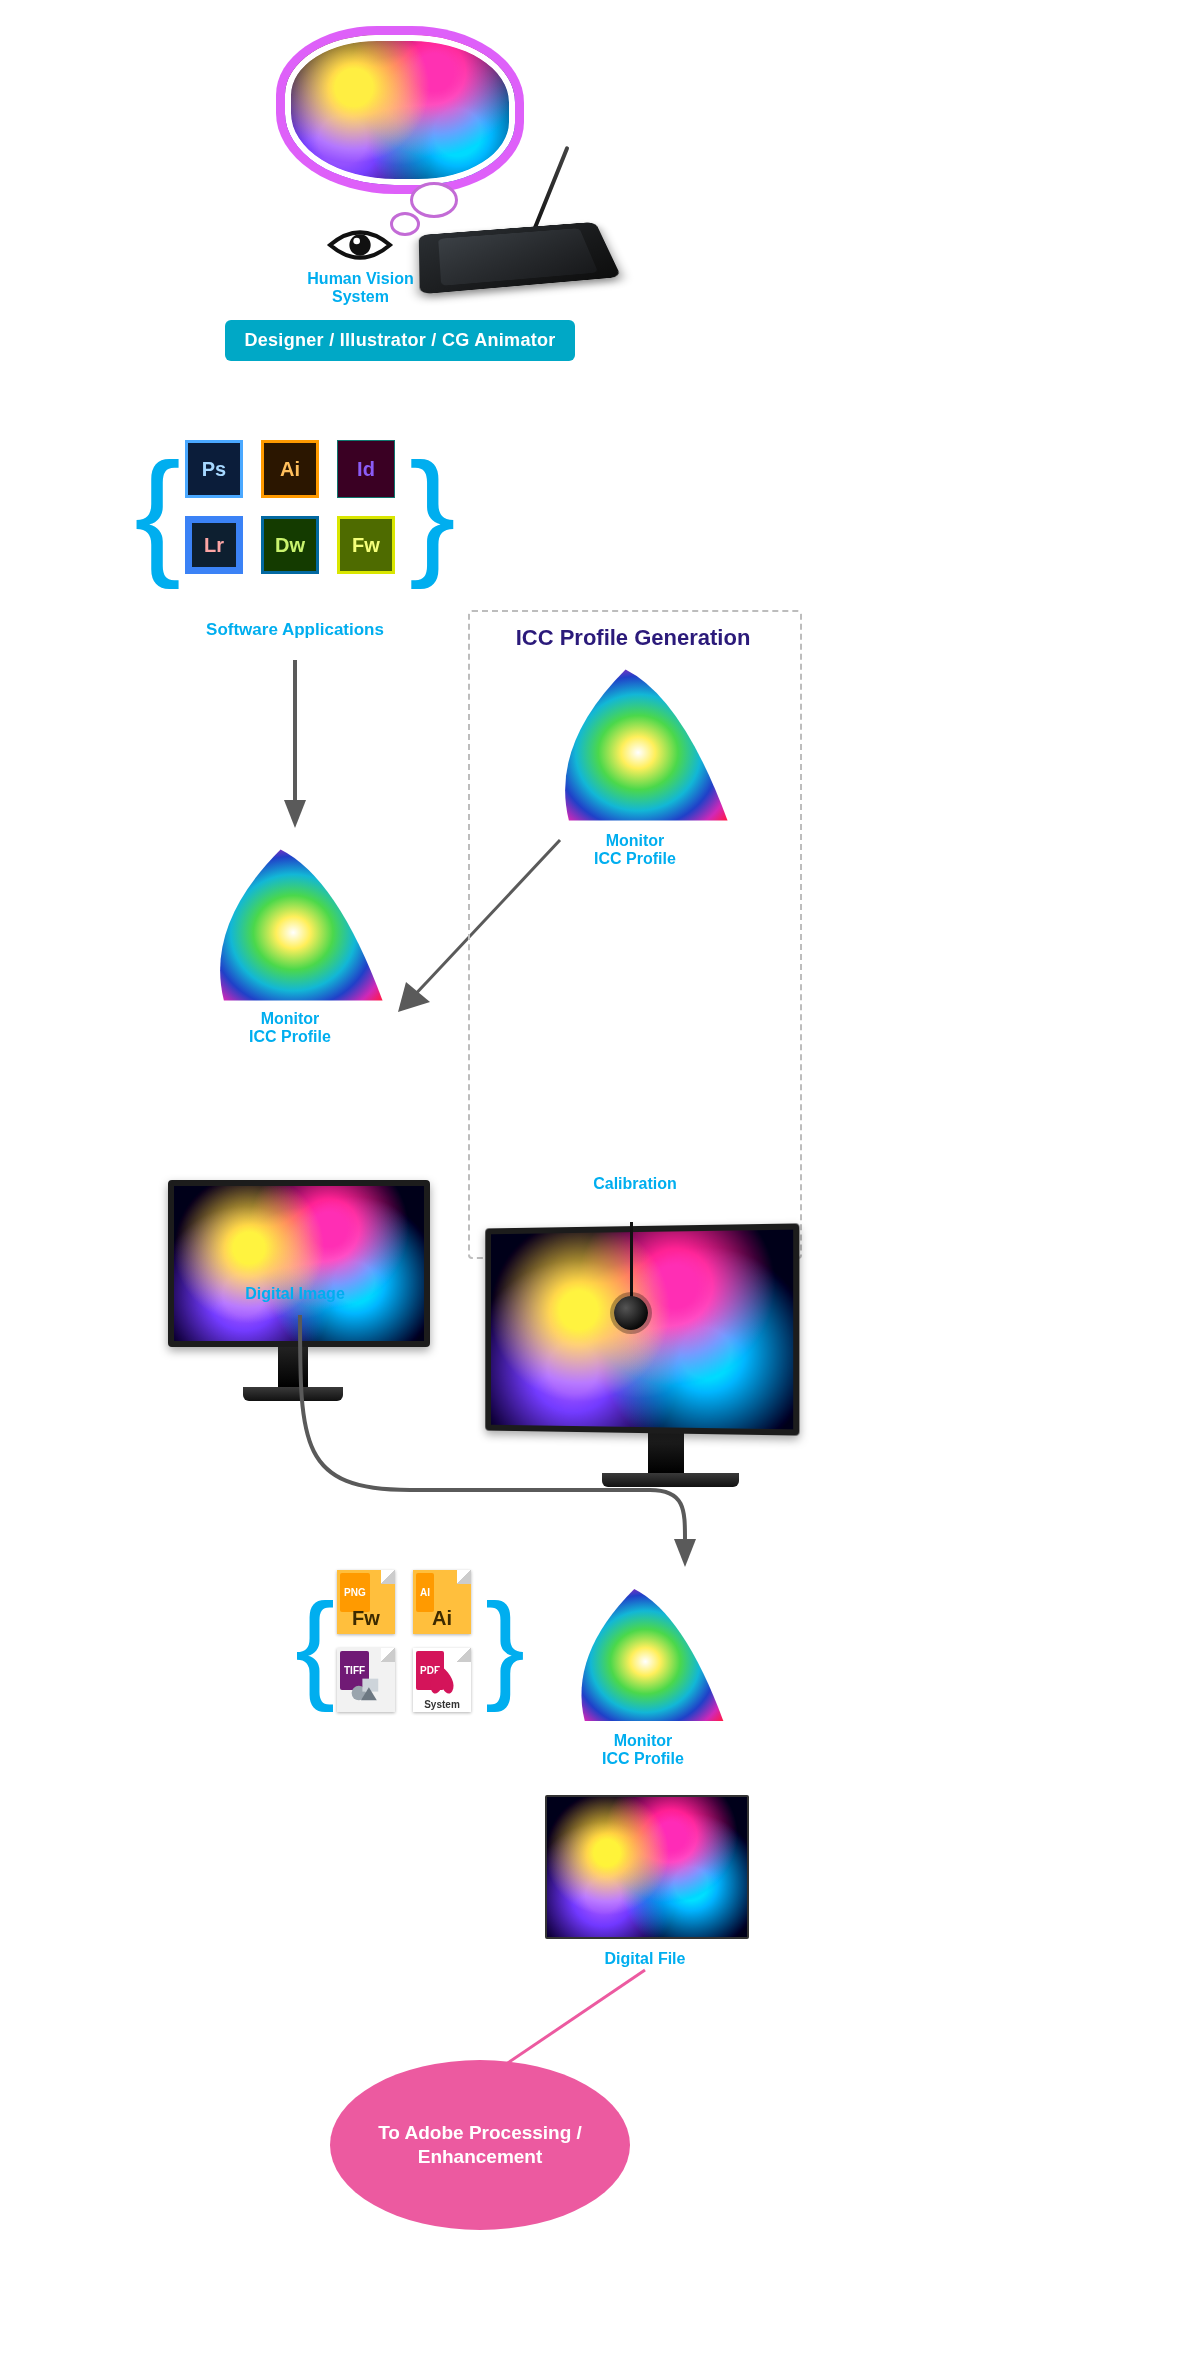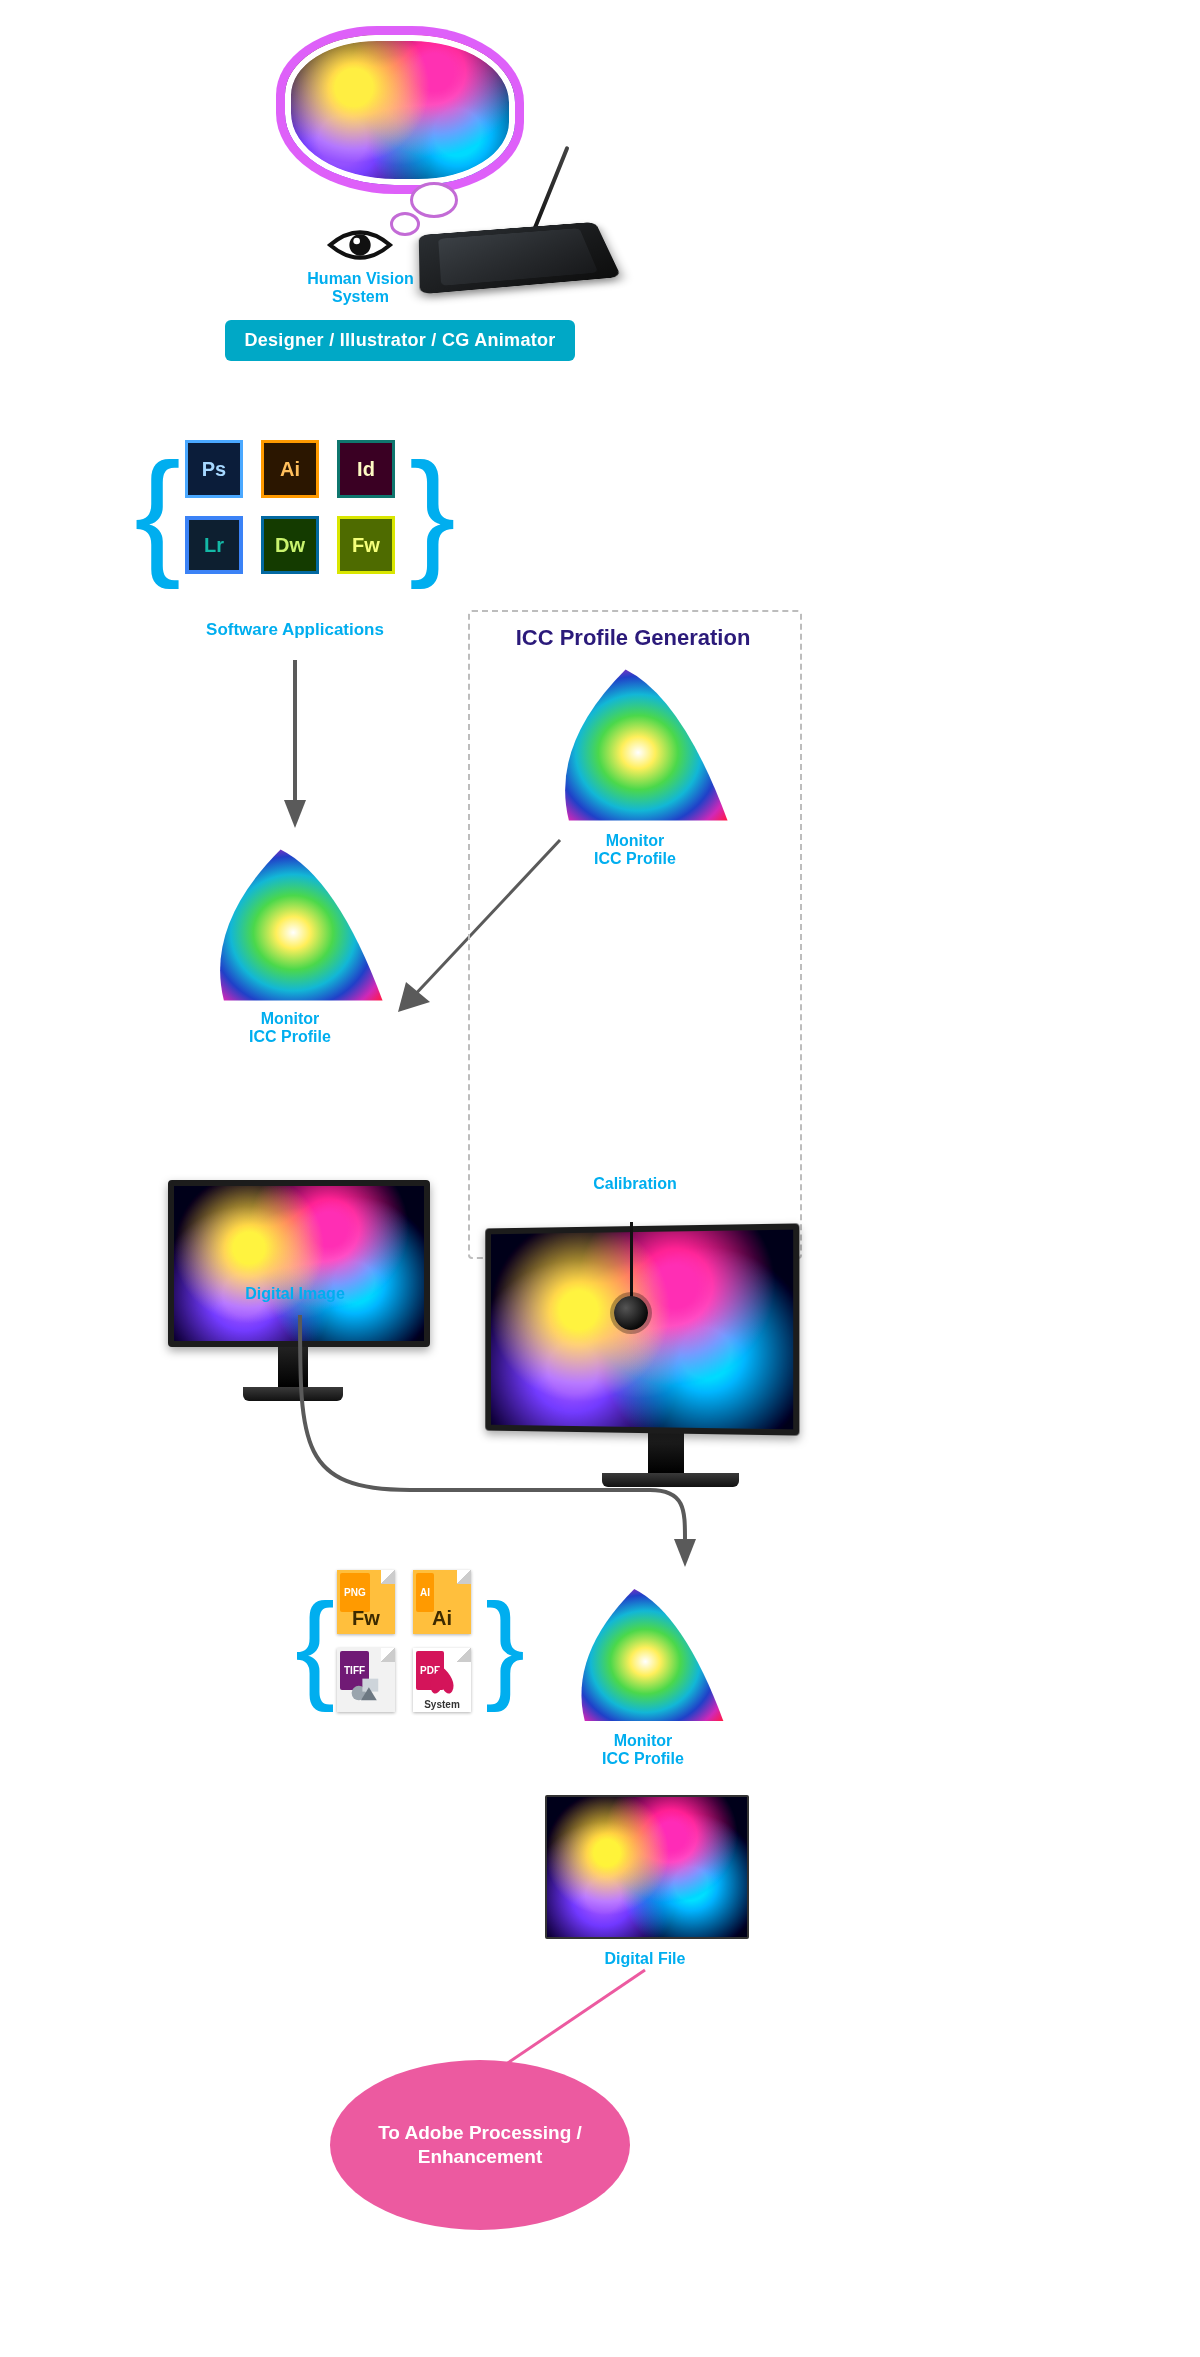--- a/index.html
+++ b/index.html
@@ -36,22 +36,22 @@
 .tabBody{position:absolute;inset:20px 0 0 0;background:linear-gradient(150deg,#2b2f33,#0d0d0d);border-radius:10px;transform:perspective(600px) rotateX(55deg) rotateZ(-8deg);box-shadow:0 6px 12px rgba(0,0,0,.45)}
 .tabBody::after{content:"";position:absolute;inset:10px 20px;border-radius:6px;background:linear-gradient(150deg,#3b4045,#17181a)}
 .stylus{position:absolute;width:4px;height:95px;background:linear-gradient(#444,#111);left:128px;top:-42px;transform:rotate(22deg);border-radius:3px}
 .stylus::after{content:"";position:absolute;bottom:-6px;left:-2px;width:8px;height:10px;background:#111;border-radius:50% 50% 70% 70%}
 
 
 .tile{width:58px;height:58px;display:flex;align-items:center;justify-content:center;font-weight:700;font-size:20px;box-sizing:border-box}
 .tileWrap{display:grid;grid-template-columns:repeat(3,68px);grid-auto-rows:68px;gap:8px;justify-content:center;align-content:center}
 .t-ps{background:#0b1d3a;border:3px solid #4aa8ff;color:#a7d8ff}
 .t-ai{background:#2b1600;border:3px solid #ff9a00;color:#ffbf5c}
-.t-id{background:#3a0023;border:3px solid #0f766e;color:#fef9c3}
-.t-lr{background:#0d1f30;border:4px solid #3b82f6;color:#14b8a6}
+.t-id{background:#3a0023;border:1px solid #0f766e;color:#8b5cf6}
+.t-lr{background:#0d1f30;border:7px solid #3b82f6;color:#fca5a5}
 .t-dw{background:#143b00;border:3px solid #0369a1;color:#c9f36e}
 .t-fw{background:#4e6b00;border:3px solid #d9e600;color:#f5ff7a}
 
 
 .brace{color:#00aeef;font-size:140px;font-weight:200;line-height:1}
 .brace.sm{font-size:120px}
 
 
 .gamut{width:190px;height:170px}
 .gamut.sm{width:165px;height:150px}

